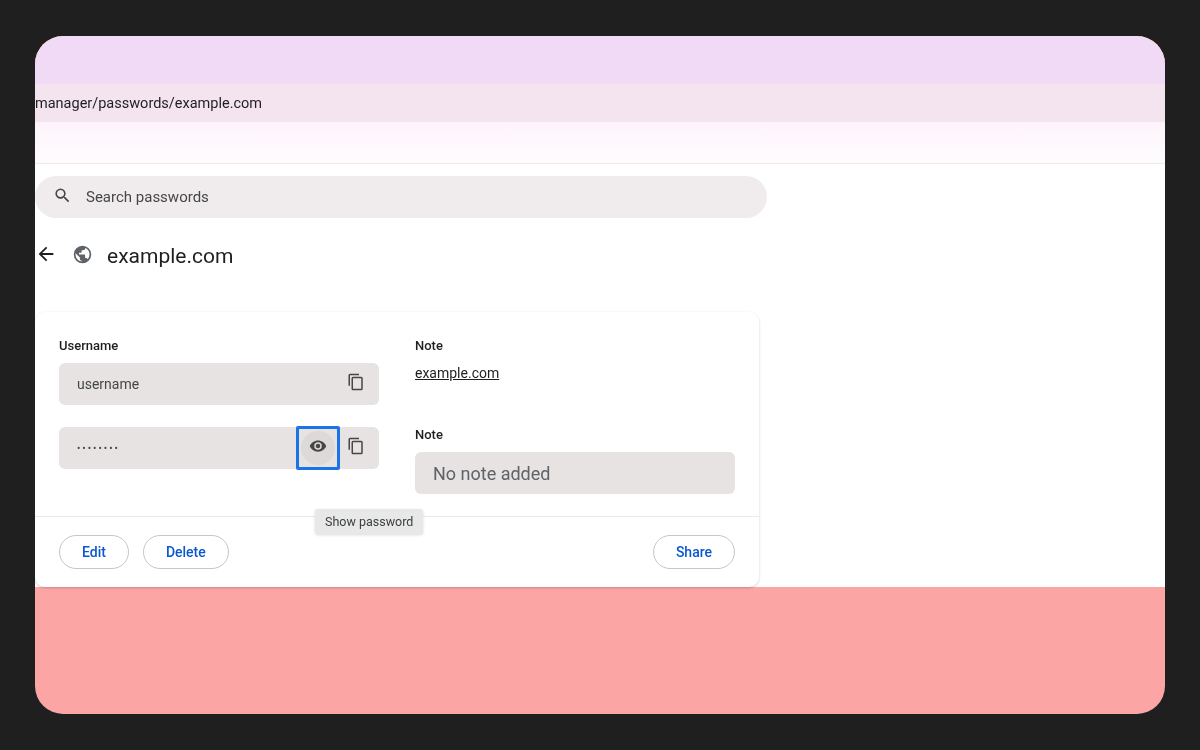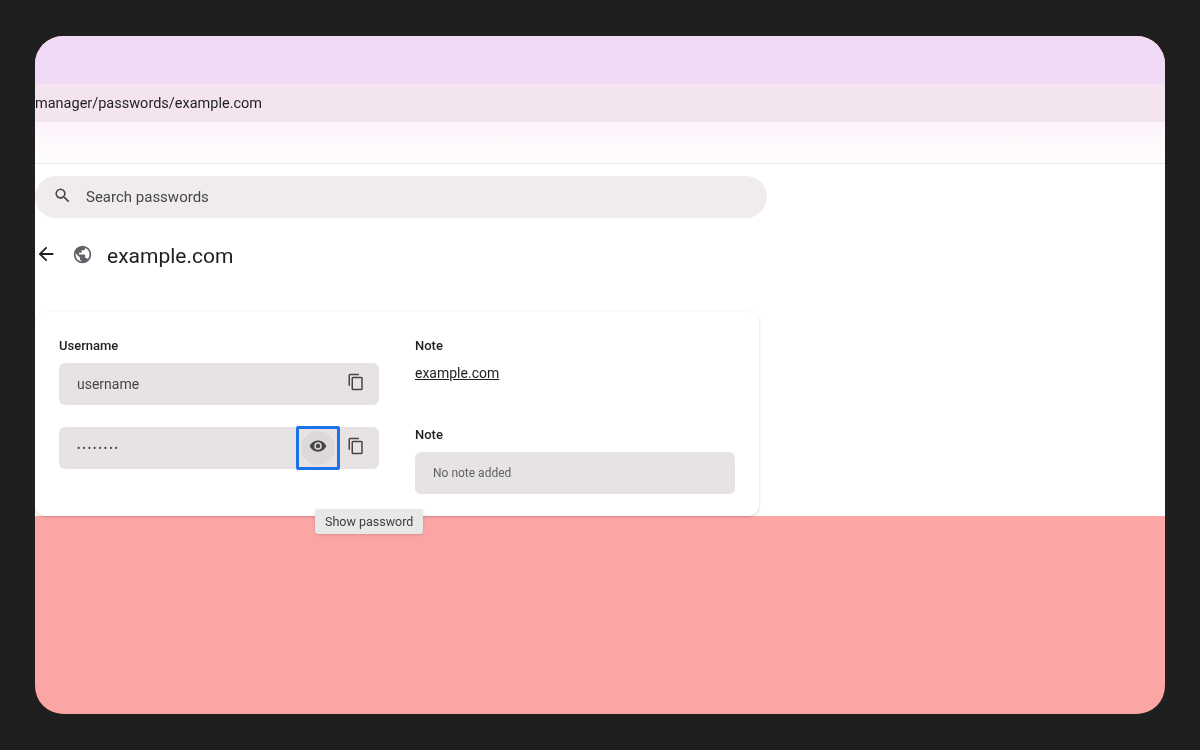--- a/index.html
+++ b/index.html
@@ -183,21 +183,21 @@
       cursor: pointer;
     }
     .note-box {
       background: #e6e3e2;
       border-radius: 6px;
       height: 42px;
       display: flex;
       align-items: center;
       padding: 0 18px;
       color: #5f6368;
-      font-size: 12px;
+      font-size: 18px;
     }
     .tooltip {
       position: absolute;
       background: #e8e8e8;
       color: #3c4043;
       font-size: 12.5px;
       padding: 5px 10px;
       border-radius: 3px;
       white-space: nowrap;
       box-shadow: 0 1px 3px rgba(0,0,0,0.15);
@@ -307,16 +307,22 @@
 
         <div class="field-block">
           <div class="field-label">Note</div>
           <div class="note-box">
             <span>No note added</span>
           </div>
         </div>
 
       </div>
 
+      <div class="card-footer">
+        <button class="pill-btn">Edit</button>
+        <button class="pill-btn">Delete</button>
+        <div class="spacer"></div>
+        <button class="pill-btn">Share</button>
+      </div>
     </div>
 
   </div>
 </div>
 
 </body></html>

